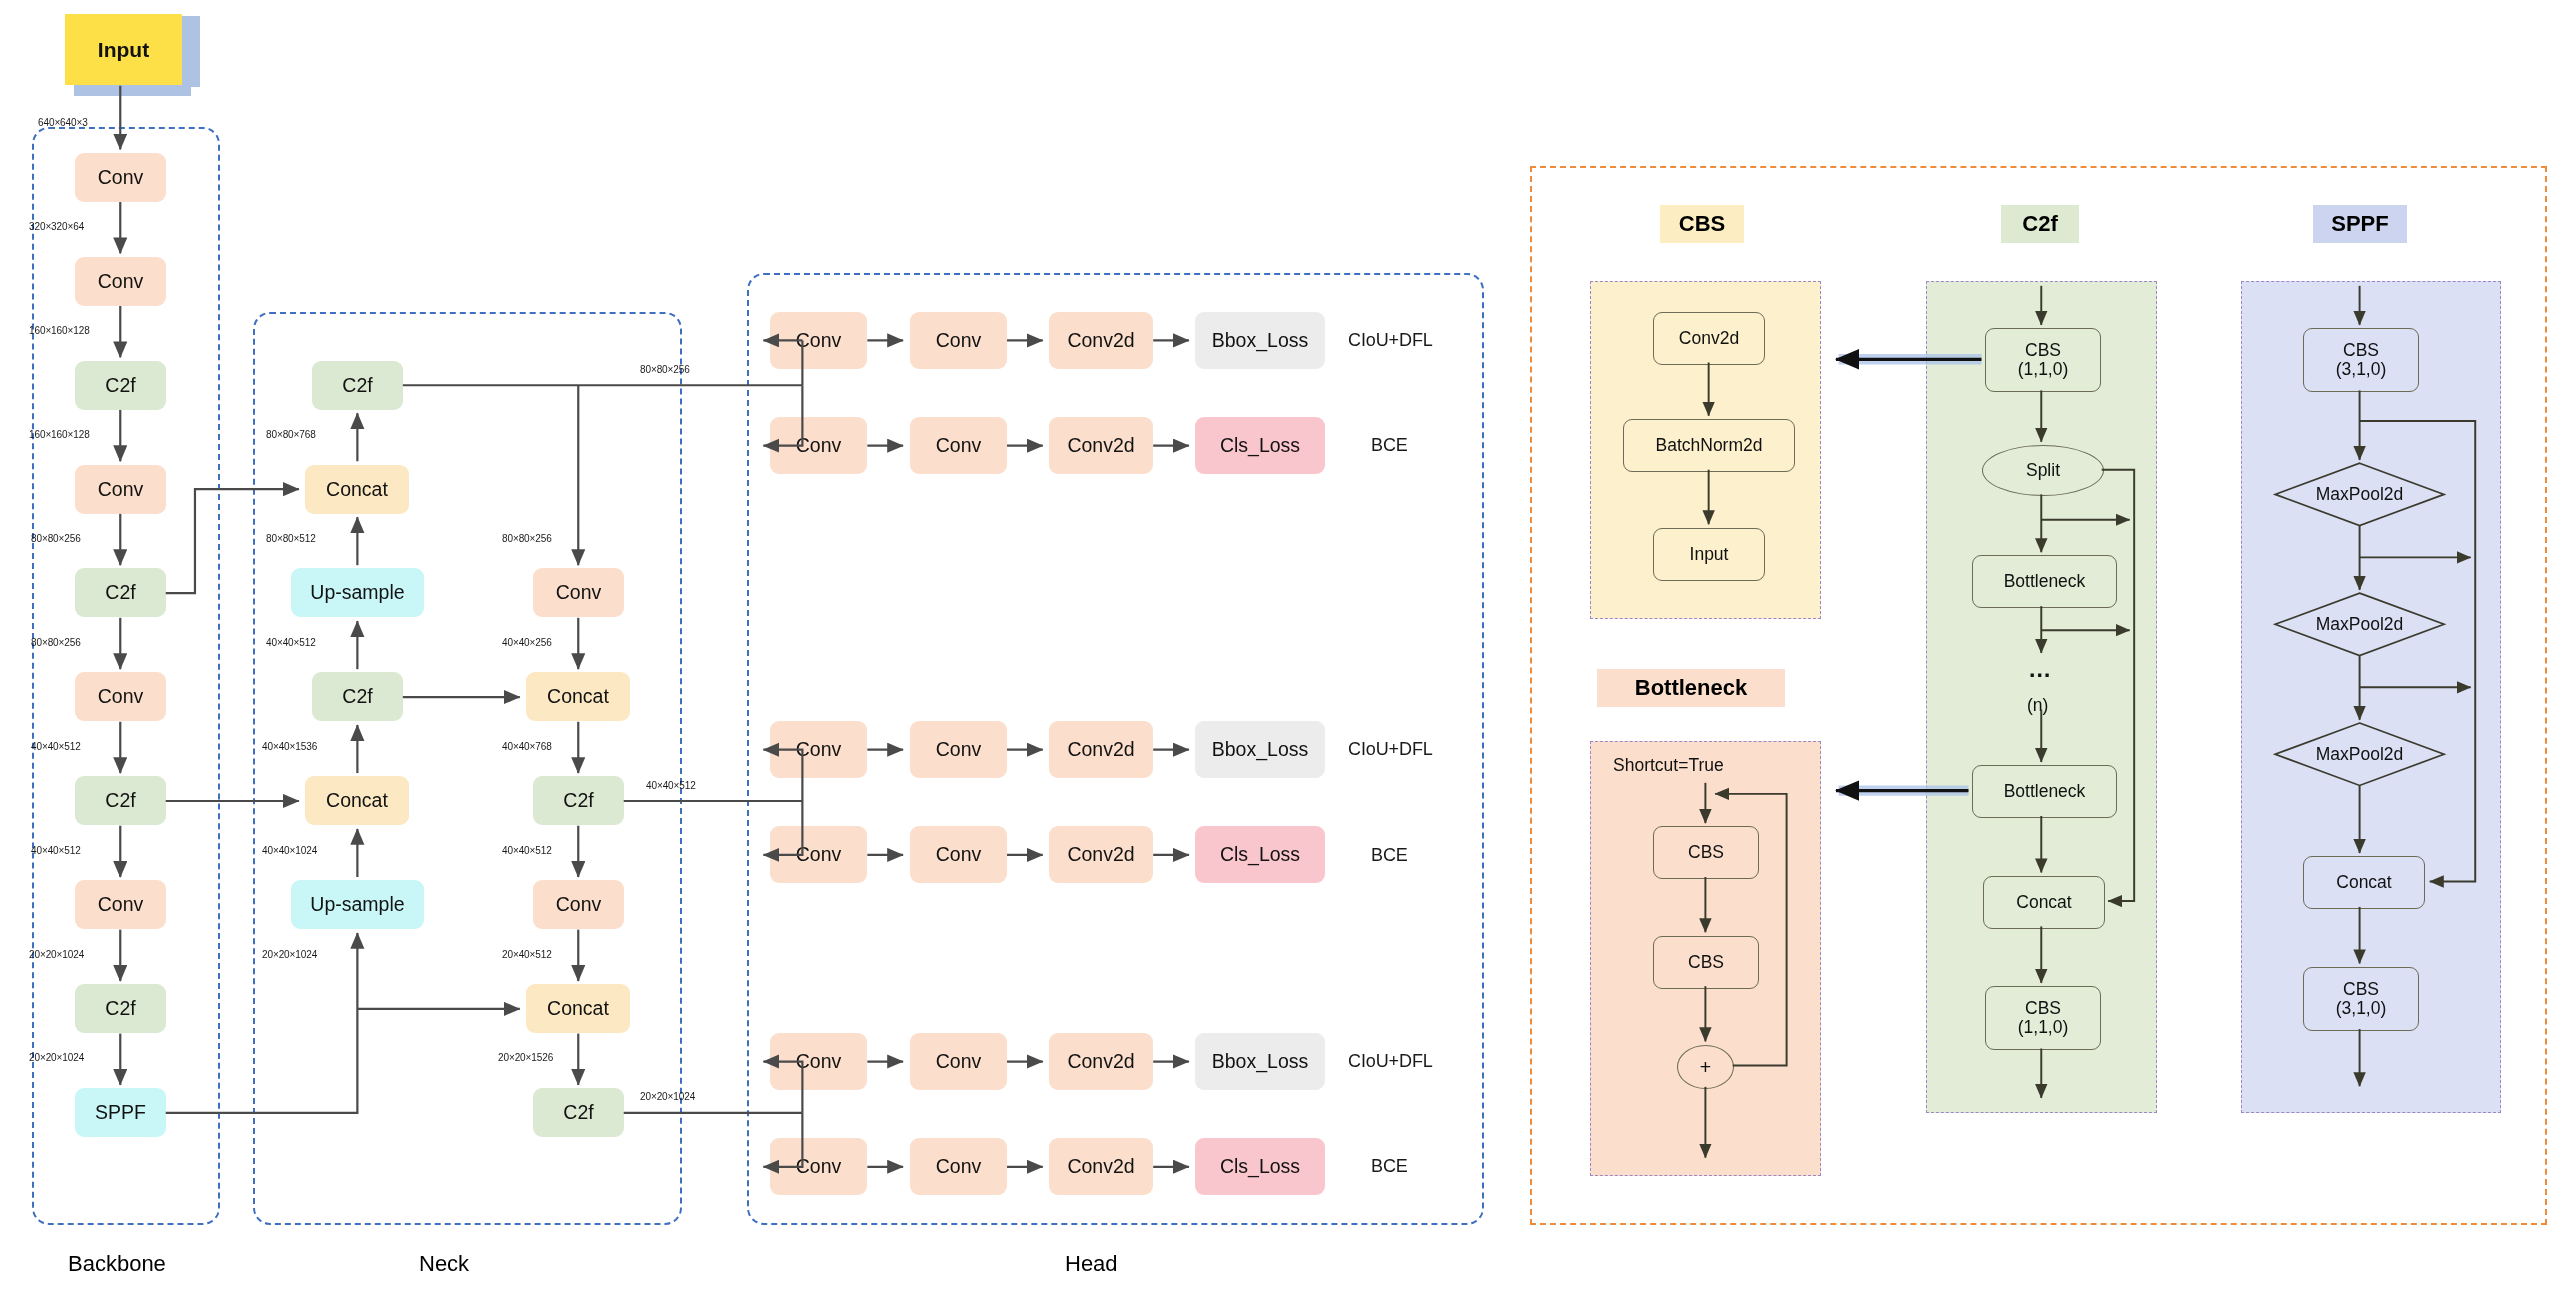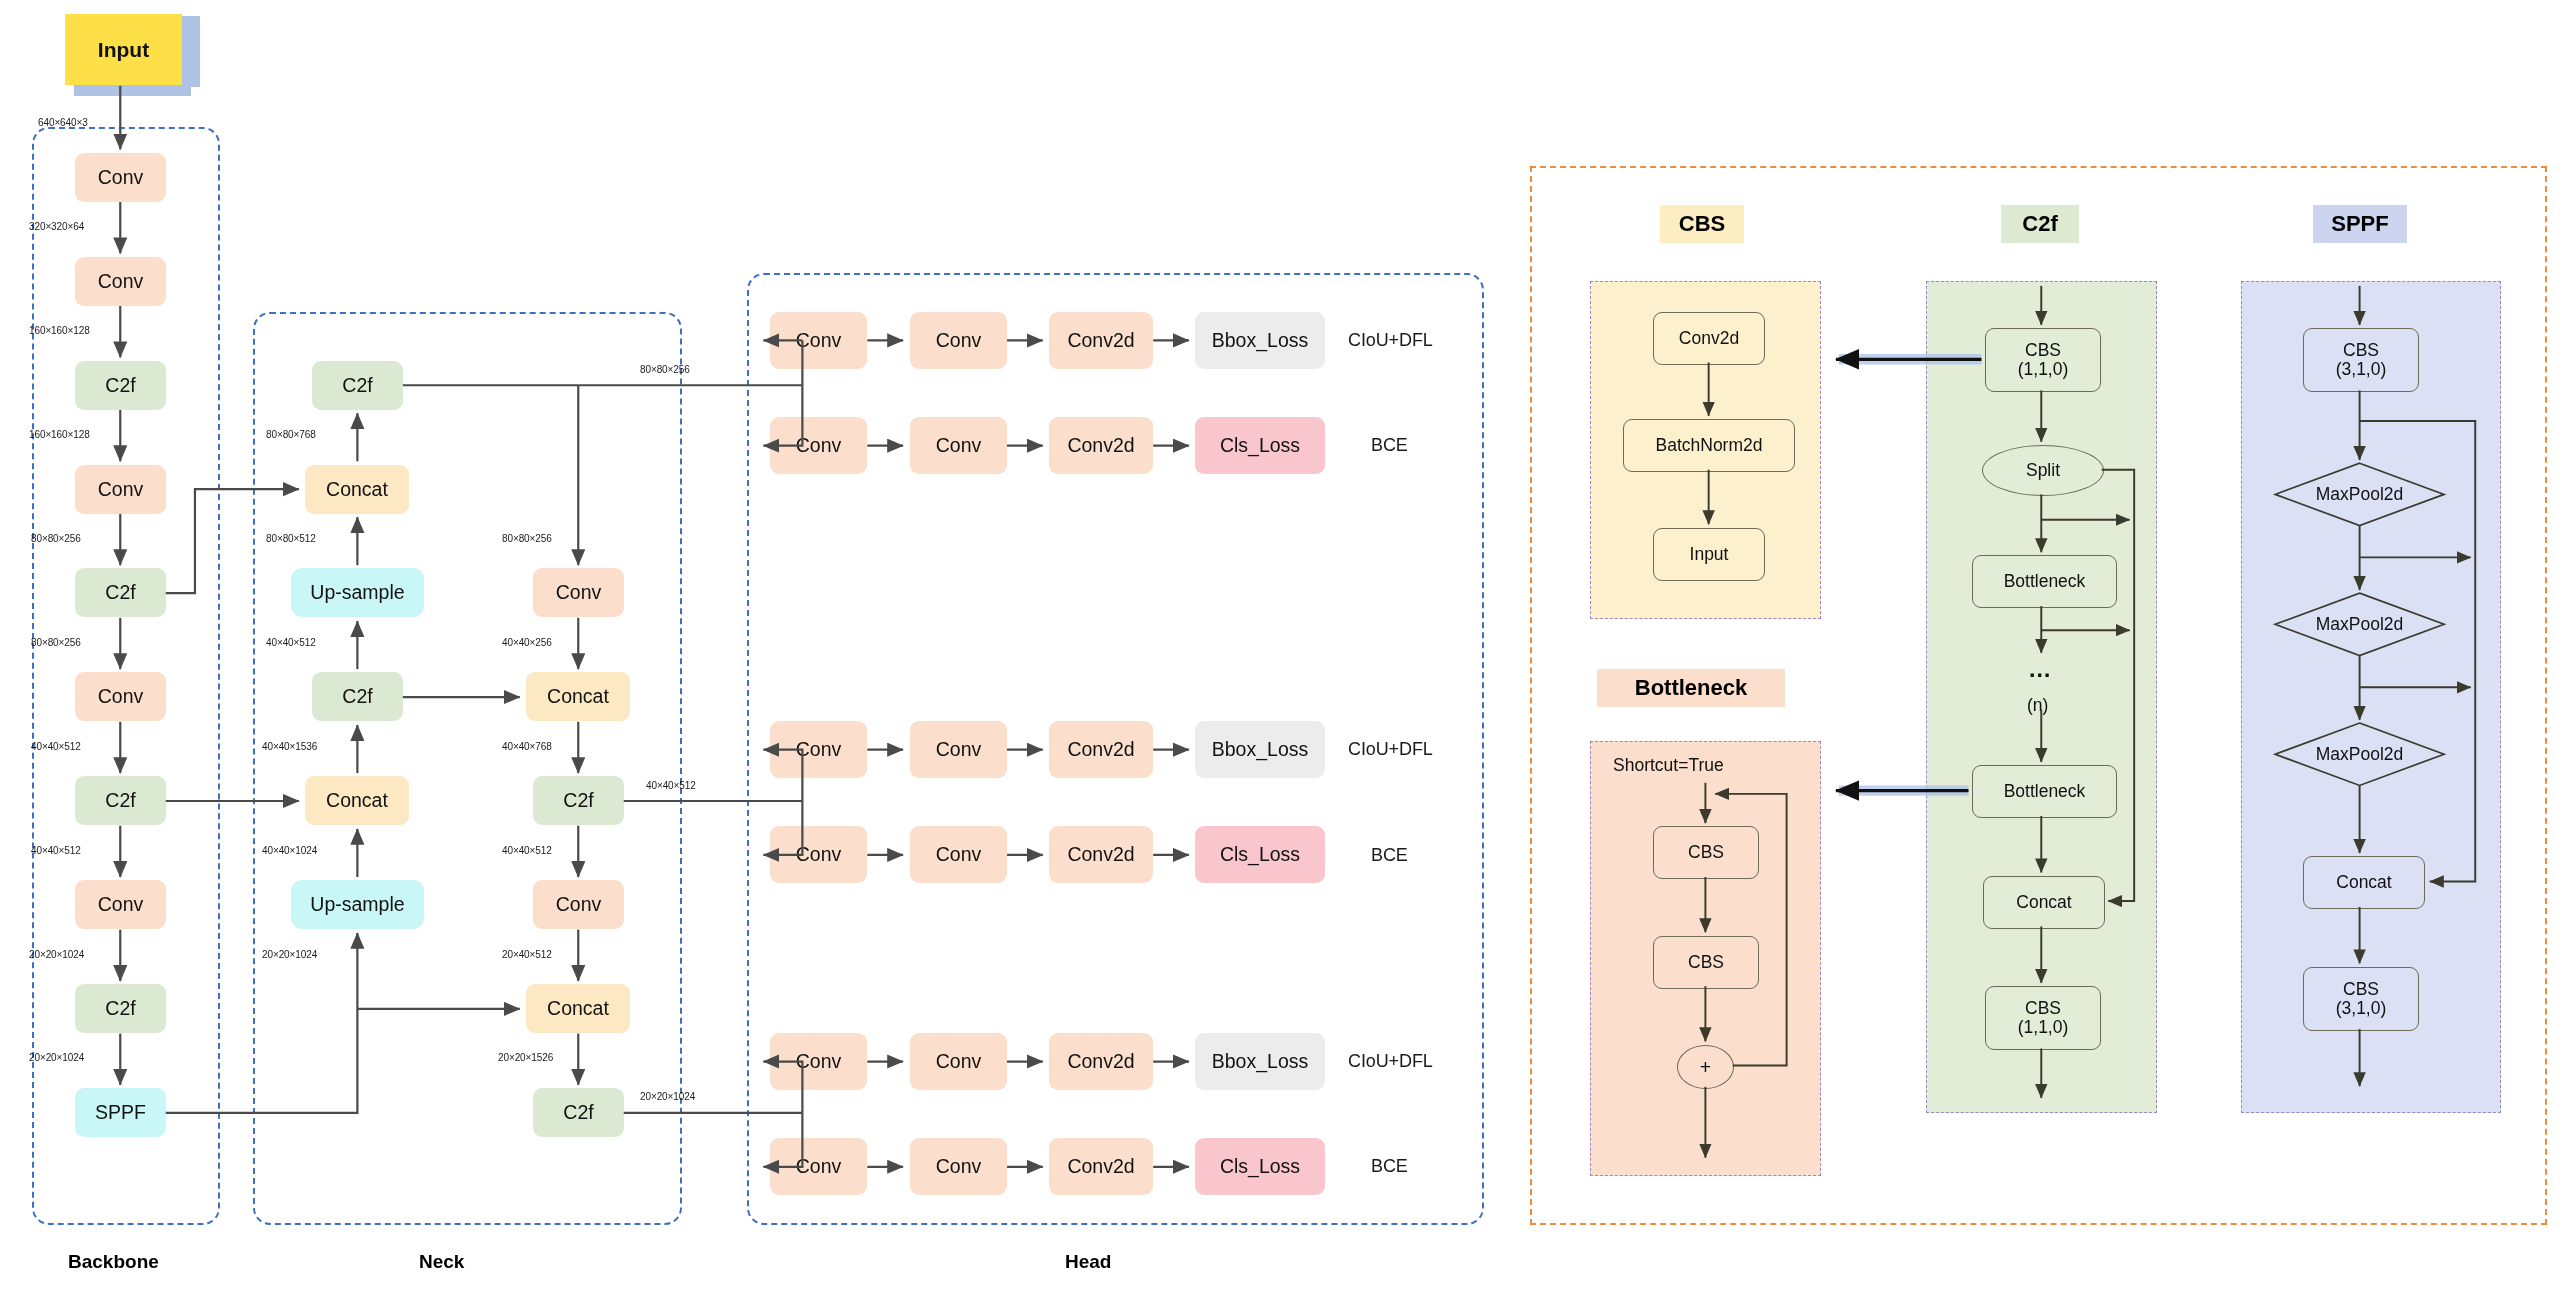--- a/index.html
+++ b/index.html
@@ -5,30 +5,30 @@
   html,body{margin:0;padding:0;background:#ffffff;}
   body{width:2576px;height:1298px;position:relative;font-family:"Liberation Sans",sans-serif;overflow:hidden;}
   #stage{position:absolute;left:0;top:0;width:2576px;height:1298px;}
 
   .node{position:absolute;display:flex;align-items:center;justify-content:center;
         border-radius:9px;font-size:19.5px;color:#121212;text-align:center;line-height:1.15;
         font-family:"Liberation Sans",sans-serif;}
   .n-conv{background:#fbdfcc;}
   .n-c2f{background:#dce9d2;}
   .n-concat{background:#fce8c3;}
-  .n-up{background:#c9f7f7;border-radius:11px;}
+  .n-up{background:#c9f7f7;}
   .n-sppf{background:#c9f7f7;}
   .n-bbox{background:#ececec;}
   .n-cls{background:#f9c6cd;}
 
   .dim{position:absolute;font-size:10px;color:#1a1a1a;white-space:nowrap;
        font-family:"Liberation Sans",sans-serif;letter-spacing:-0.1px;}
 
   .grp{position:absolute;border:2.6px dashed #3f6fc0;border-radius:17px;box-sizing:border-box;}
-  .grp-label{position:absolute;font-size:19px;font-weight:bold;color:#000;white-space:nowrap;}
+  .grp-label{position:absolute;font-size:22px;font-weight:normal;color:#000;white-space:nowrap;}
 
   .detail-outer{position:absolute;border:2.6px dashed #ef8c3c;box-sizing:border-box;}
 
   .dbox{position:absolute;box-sizing:border-box;border:1.9px dashed #9b86c6;}
   .d-cbs{background:#fdf0cd;}
   .d-c2f{background:#e2ecd7;}
   .d-sppf{background:#dbe0f5;}
   .d-bn{background:#fbdfcc;}
 
   .dtitle{position:absolute;font-size:22px;font-weight:bold;color:#000;

